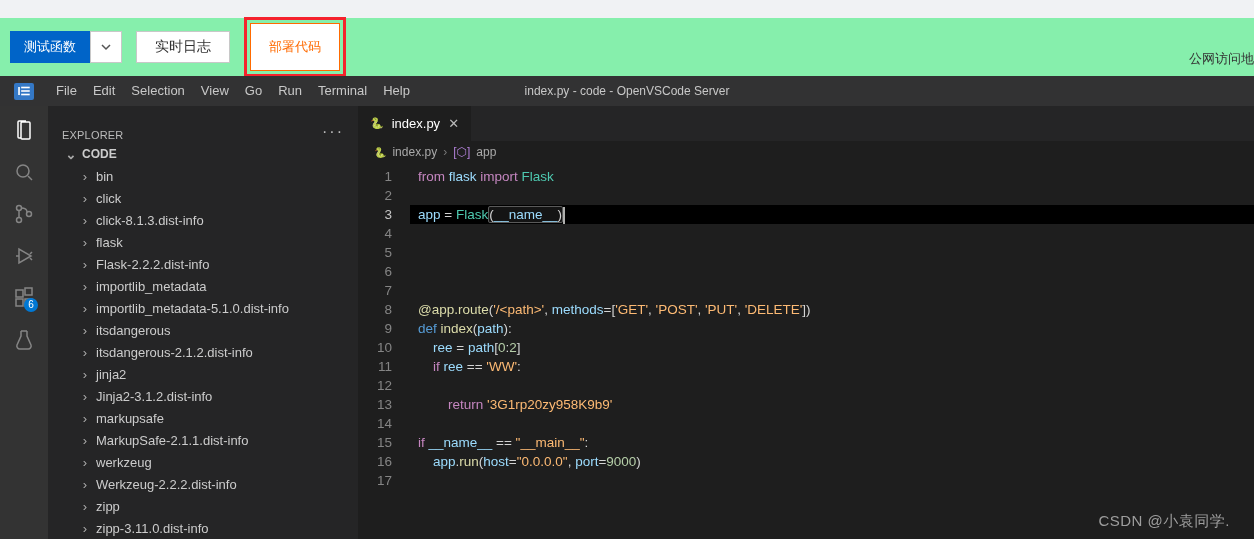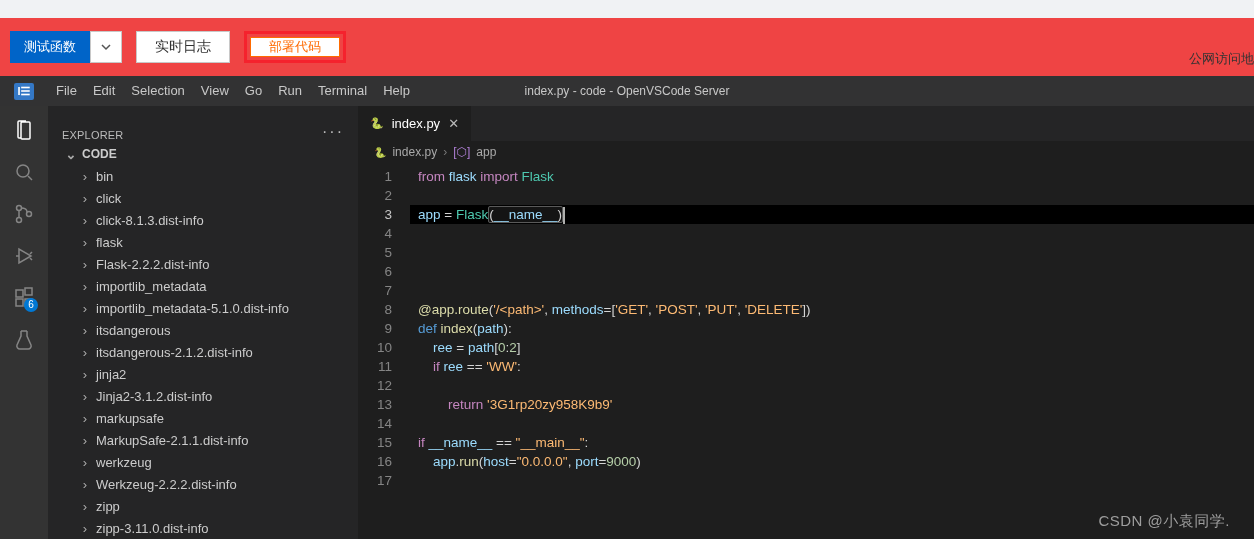--- a/index.html
+++ b/index.html
@@ -1,25 +1,25 @@
 <!DOCTYPE html>
 <html><head>
 <meta charset="utf-8">
 <style>
 * { margin:0; padding:0; box-sizing:border-box; font-family:"Segoe UI","Microsoft YaHei",sans-serif; }
 body { width:1254px; height:551px; background:#fff; overflow:hidden; position:relative; }
 
 .top-strip { height:18px; background:#f0f2f4; }
 
-.toolbar { display:flex; align-items:center; gap:14px; padding:16px 10px 16px 10px; height:58px; background:#ef4444; position:relative; }
+.toolbar { display:flex; align-items:center; gap:14px; padding:16px 10px 16px 10px; height:58px; background:#86efac; position:relative; }
 .btn-split { display:flex; height:32px; }
 .btn-main  { background:#0064c8; color:#fff; border:none; padding:0 14px; font-size:13px; cursor:pointer; }
 .btn-drop  { background:#fff; color:#555; border:1px solid #c8c8c8; width:32px; display:flex; align-items:center; justify-content:center; cursor:pointer; font-size:12px; }
 .btn-plain { background:#fff; color:#333; border:1px solid #c8c8c8; height:32px; padding:0 18px; font-size:14px; cursor:pointer; }
-.btn-orange{ background:#fff; color:#ff6a00; border:1px solid #ff6a00; height:20px; padding:0 18px; font-size:13px; cursor:pointer; }
+.btn-orange{ background:#fff; color:#ff6a00; border:1px solid #ff6a00; height:48px; padding:0 18px; font-size:13px; cursor:pointer; }
 .highlight-box { border:3px solid #f5222d; padding:3px; }
 .right-text { position:absolute; right:0; top:32px; font-size:13px; color:#333; }
 
 .ide { position:relative; height:463px; background:#252526; color:#ccc; font-size:13px; display:flex; }
 .title-bar { position:absolute; top:0; left:0; right:0; height:30px; background:#323233; display:flex; align-items:center; z-index:10; }
 .title-bar .logo { width:48px; display:flex; justify-content:center; }
 .title-bar .logo span { background:#3478c6; color:#fff; font-size:11px; padding:2px 4px; border-radius:2px; font-weight:bold; }
 .title-bar .menu-item { padding:0 8px; line-height:30px; color:#c8c8c8; cursor:pointer; }
 .title-bar .title-center { position:absolute; left:0; right:0; text-align:center; color:#c8c8c8; font-size:12px; pointer-events:none; }
 

